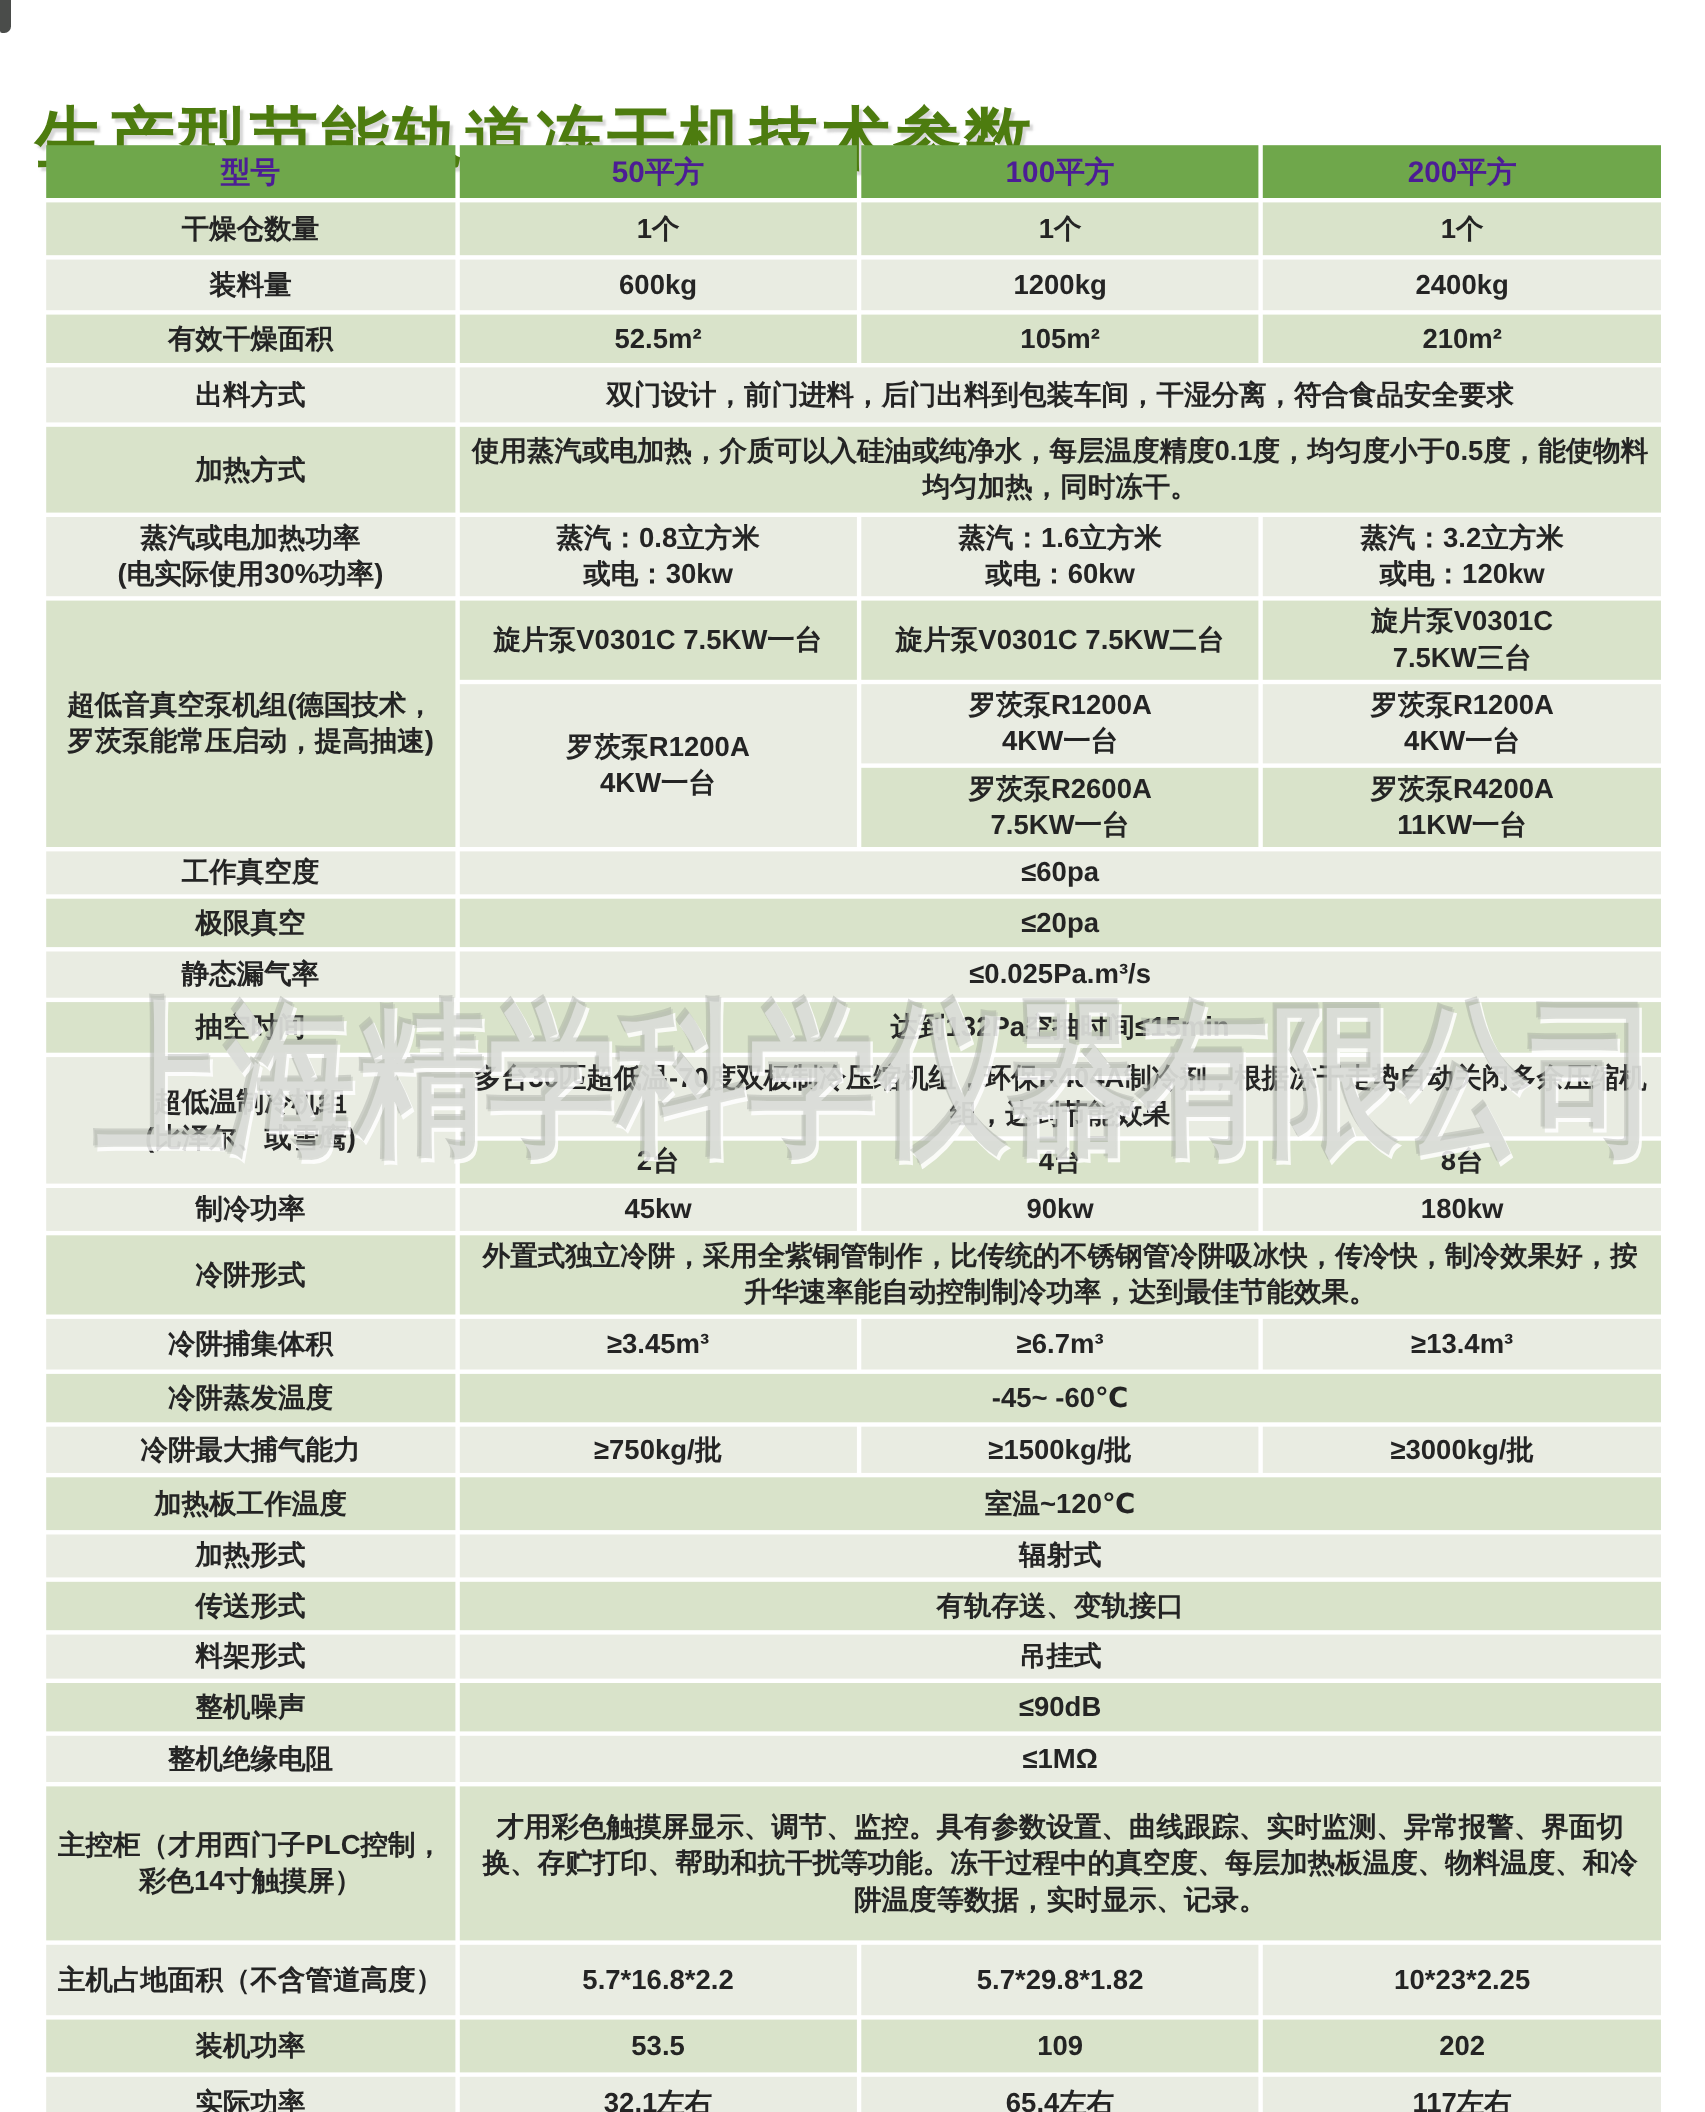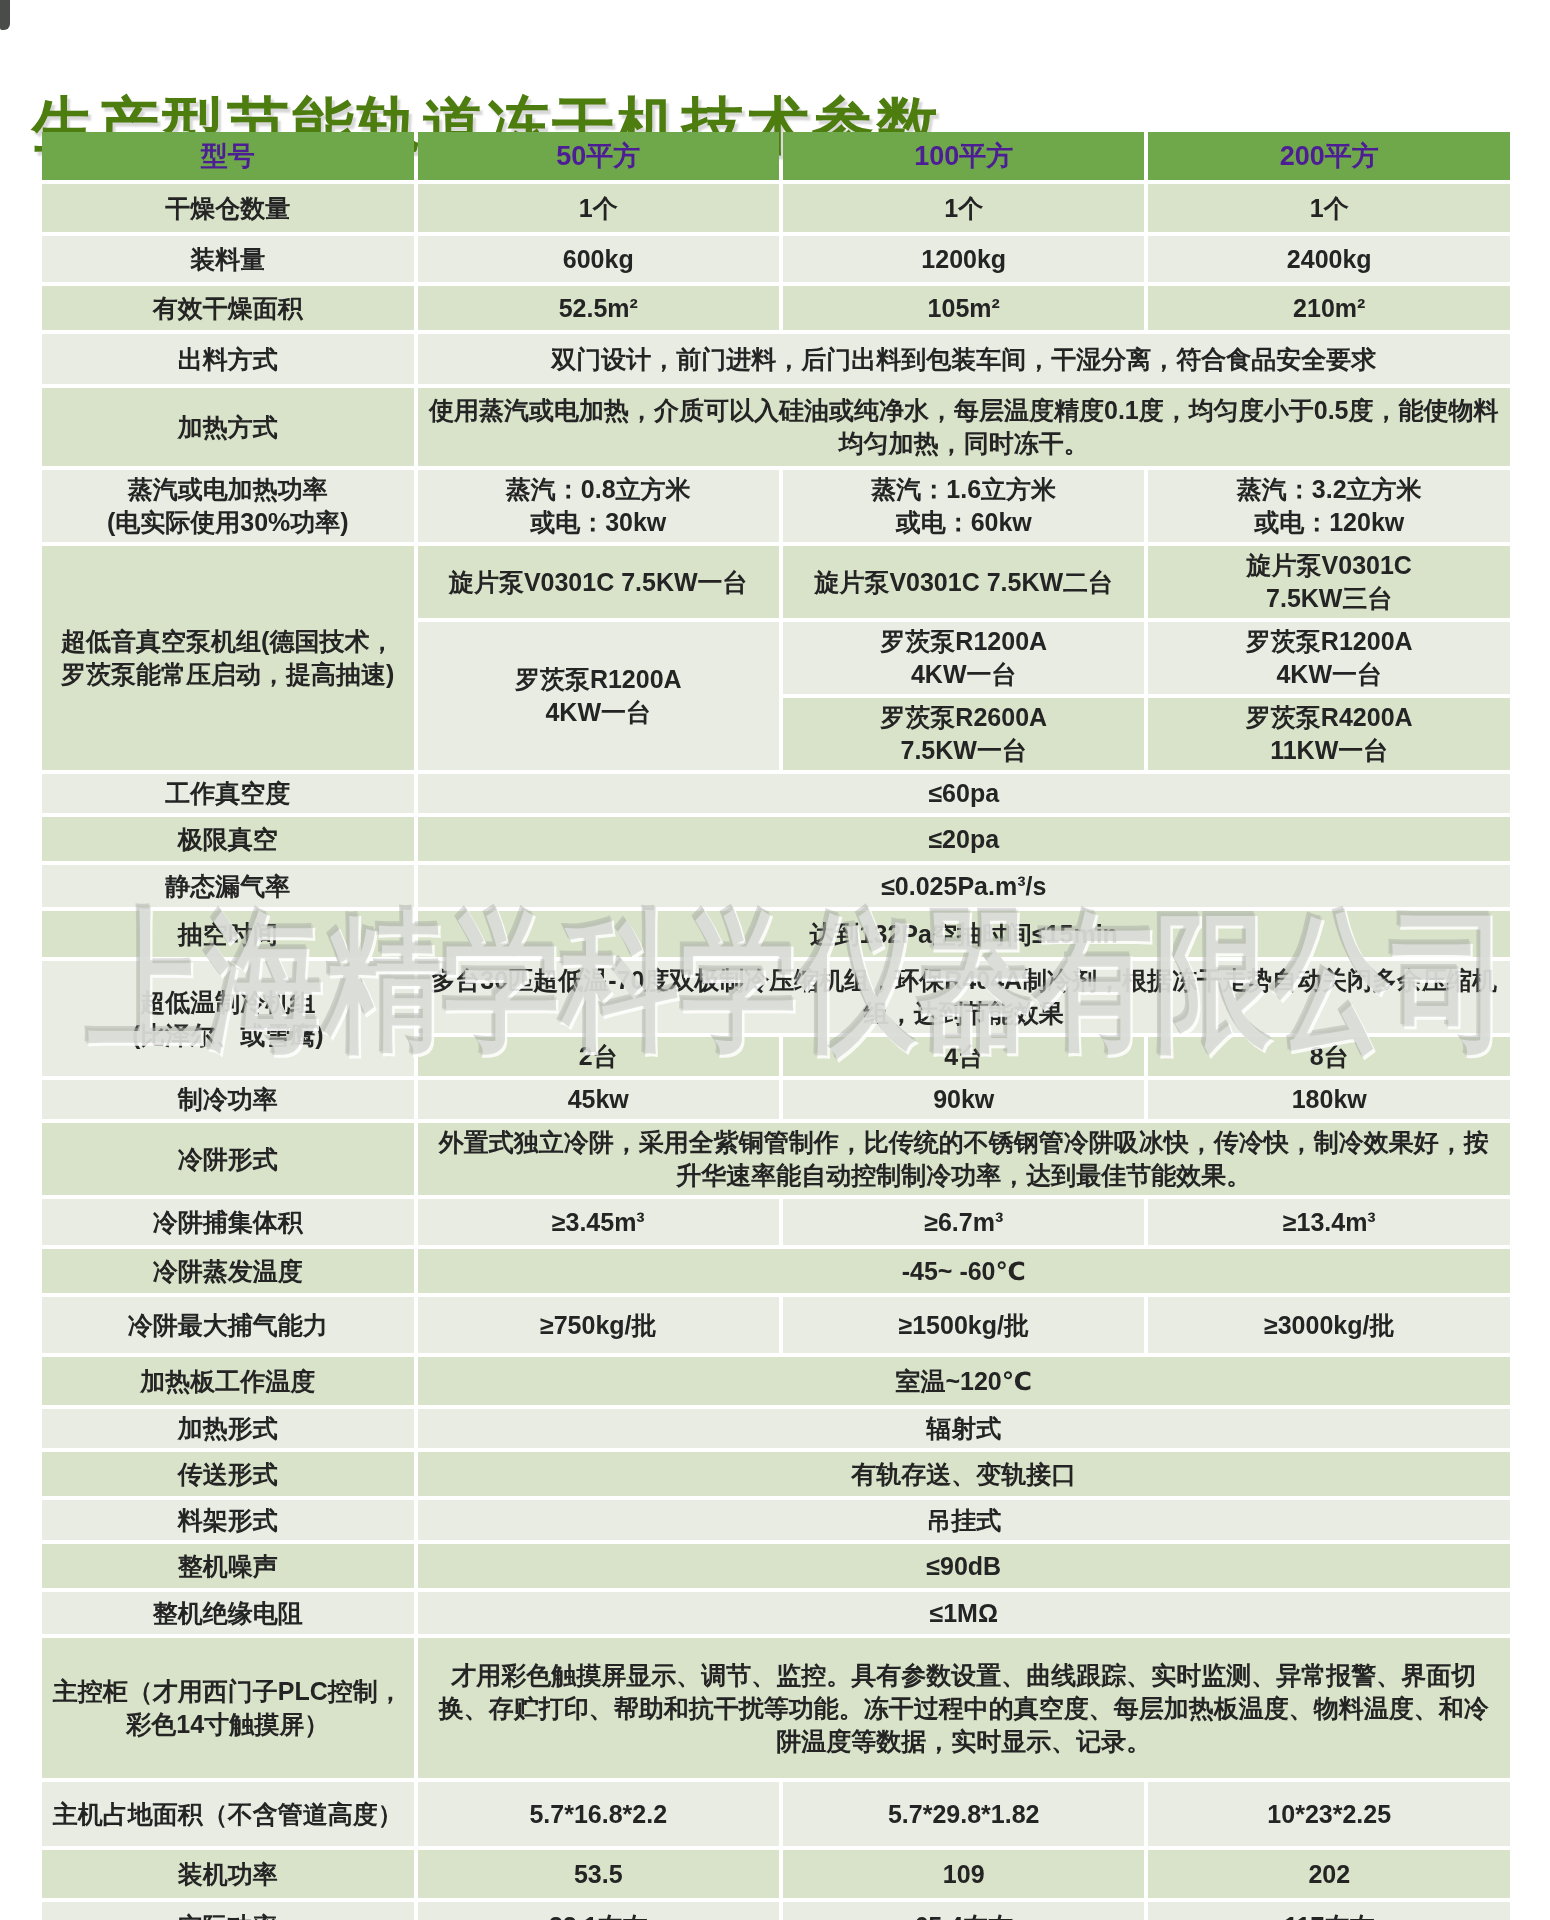--- a/index.html
+++ b/index.html
@@ -167,21 +167,21 @@
       <tr style="height: 46px;">
         <td class="lbl light">冷阱捕集体积</td>
         <td class="light">≥3.45m³</td>
         <td class="light">≥6.7m³</td>
         <td class="light">≥13.4m³</td>
       </tr>
       <tr style="height: 44px;">
         <td class="lbl dark">冷阱蒸发温度</td>
         <td class="dark" colspan="3">-45~ -60℃</td>
       </tr>
-      <tr style="height: 56px;">
+      <tr style="height: 42px;">
         <td class="lbl light">冷阱最大捕气能力</td>
         <td class="light">≥750kg/批</td>
         <td class="light">≥1500kg/批</td>
         <td class="light">≥3000kg/批</td>
       </tr>
       <tr style="height: 48px;">
         <td class="lbl dark">加热板工作温度</td>
         <td class="dark" colspan="3">室温~120℃</td>
       </tr>
       <tr style="height: 38px;">

